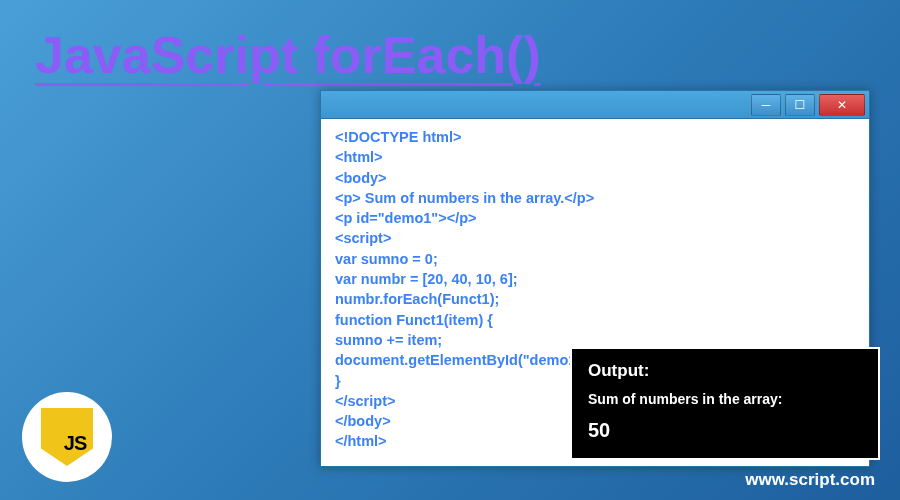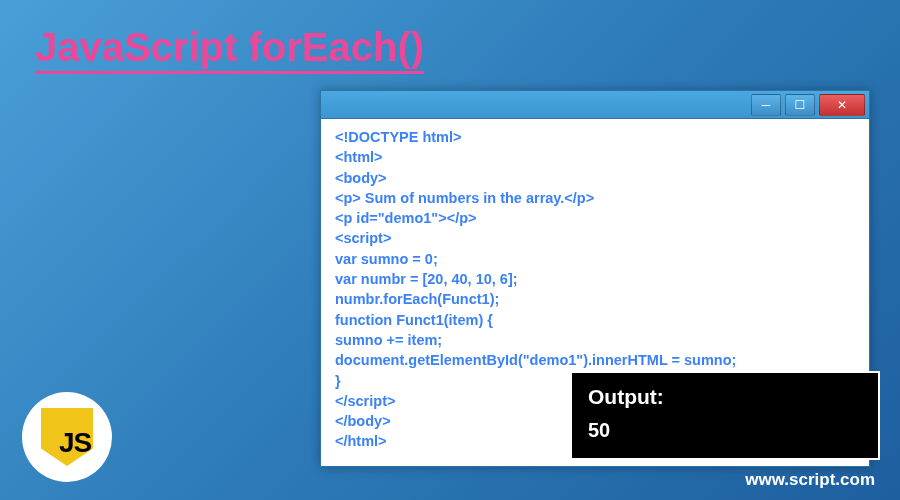--- a/index.html
+++ b/index.html
@@ -5,22 +5,22 @@
   * { margin: 0; padding: 0; box-sizing: border-box; }
   body {
     width: 900px;
     height: 500px;
     background: linear-gradient(135deg, #4a9fd8 0%, #2d7bb8 50%, #1e5f9e 100%);
     font-family: Arial, sans-serif;
     position: relative;
     overflow: hidden;
   }
   .title {
-    color: #ec4899;
-    font-size: 40px;
+    color: #8b5cf6;
+    font-size: 52px;
     font-weight: bold;
     padding: 25px 0 8px 35px;
     text-decoration: underline;
     text-underline-offset: 10px;
     text-decoration-thickness: 3px;
   }
   .code-window {
     position: absolute;
     top: 90px;
     left: 320px;
@@ -68,21 +68,21 @@
     position: absolute;
     bottom: 40px;
     right: 20px;
     width: 310px;
     background: #000;
     color: #fff;
     padding: 12px 16px 16px 16px;
     border: 2px solid #fff;
   }
   .output-title {
-    font-size: 21px;
+    font-size: 17px;
     font-weight: bold;
     margin-bottom: 10px;
   }
   .output-line1 {
     font-size: 14px;
     font-weight: bold;
     margin-bottom: 12px;
   }
   .output-val {
     font-size: 20px;
@@ -113,21 +113,21 @@
     height: 58px;
     background: #f0c419;
     clip-path: polygon(0 0, 100% 0, 100% 70%, 50% 100%, 0 70%);
     display: flex;
     align-items: center;
     justify-content: center;
   }
   .js-text {
     color: #000;
     font-weight: bold;
-    font-size: 28px;
+    font-size: 20px;
     margin-top: 12px;
     margin-left: 16px;
     letter-spacing: -1px;
   }
 </style>
 </head>
 <body>
 
 <div class="title">JavaScript forEach()</div>
 
@@ -150,20 +150,21 @@
 sumno += item;
 document.getElementById("demo1").innerHTML = sumno;
 }
 &lt;/script&gt;
 &lt;/body&gt;
 &lt;/html&gt;</div>
 </div>
 
 <div class="output-box">
   <div class="output-title">Output:</div>
+  <div class="output-line1">Sum of numbers in the array:</div>
   <div class="output-val">50</div>
 </div>
 
 <div class="logo">
   <div class="shield">
     <span class="js-text">JS</span>
   </div>
 </div>
 
 <div class="website">www.script.com</div>

